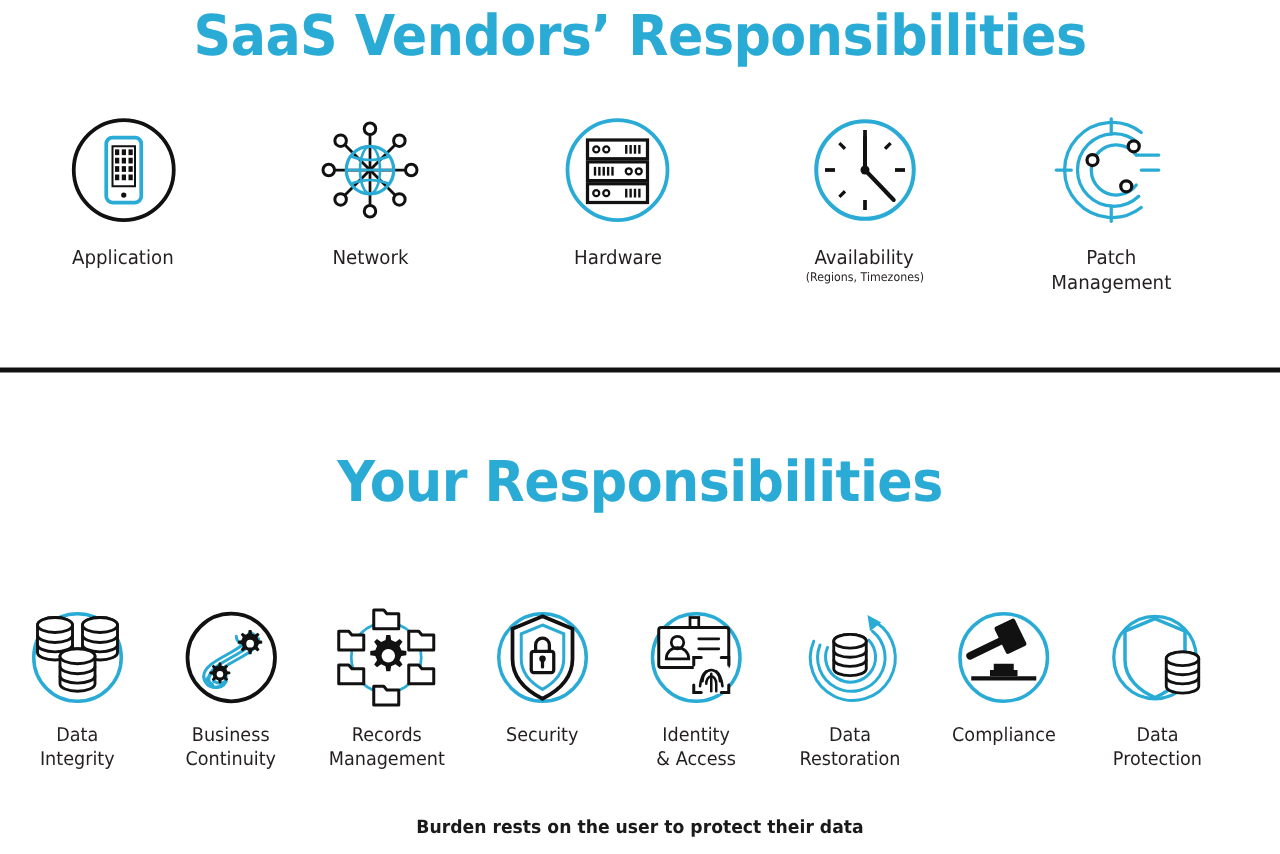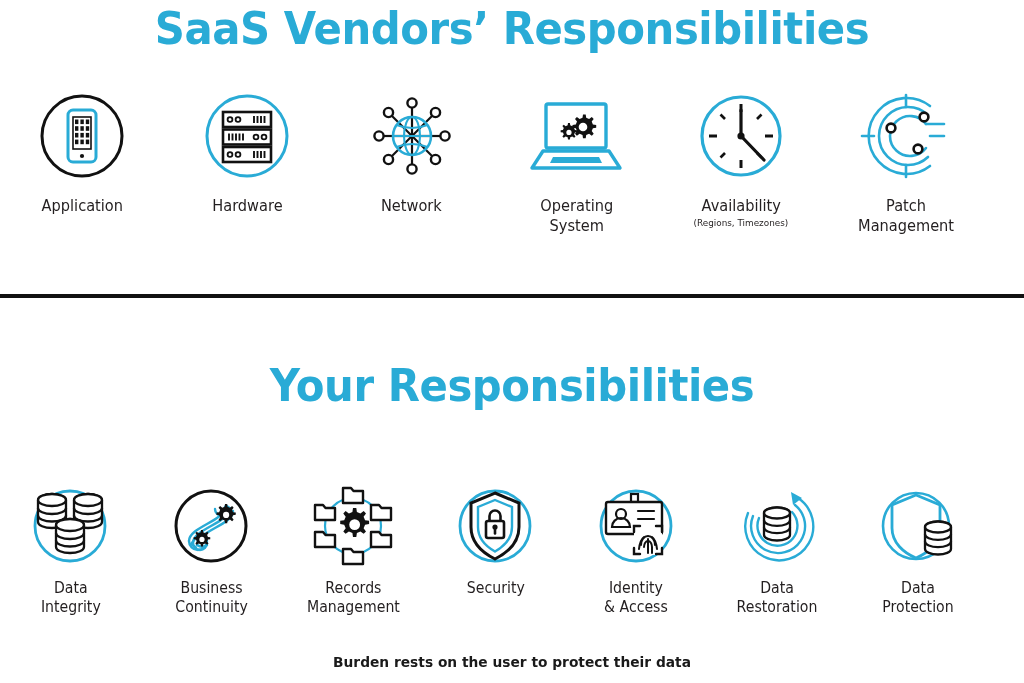--- a/index.html
+++ b/index.html
@@ -144,20 +144,55 @@
               <rect x="46.8" y="49.6" width="3.4" height="4.6"></rect>
           </g>
           <circle cx="43" cy="66" r="2.1" fill="#111111"></circle>
         </svg>
       </div>
       <div class="cell-label">Application</div>
     </div>
 
     <div class="cell">
       <div class="icon-wrap">
+        <svg width="92" height="92" viewBox="0 0 92 92">
+          <g stroke="#111111" stroke-width="2.2">
+            <line x1="46" y1="46" x2="46" y2="16"></line>
+              <line x1="46" y1="46" x2="46" y2="76"></line>
+            <line x1="46" y1="46" x2="16" y2="46"></line>
+              <line x1="46" y1="46" x2="76" y2="46"></line>
+            <line x1="46" y1="46" x2="25" y2="25"></line>
+              <line x1="46" y1="46" x2="67" y2="25"></line>
+            <line x1="46" y1="46" x2="25" y2="67"></line>
+              <line x1="46" y1="46" x2="67" y2="67"></line>
+          </g>
+          <circle cx="46" cy="46" r="19" fill="none" stroke="#29ABD6" stroke-width="2.6"></circle>
+          <g fill="none" stroke="#29ABD6" stroke-width="2.1">
+            <ellipse cx="46" cy="46" rx="8" ry="19"></ellipse>
+            <line x1="27" y1="46" x2="65" y2="46"></line>
+            <path d="M30.5 35 Q46 41 61.5 35"></path>
+            <path d="M30.5 57 Q46 51 61.5 57"></path>
+          </g>
+          <g fill="#ffffff" stroke="#111111" stroke-width="2.4">
+            <circle cx="46" cy="13" r="4.6"></circle>
+              <circle cx="46" cy="79" r="4.6"></circle>
+            <circle cx="13" cy="46" r="4.6"></circle>
+              <circle cx="79" cy="46" r="4.6"></circle>
+            <circle cx="22.5" cy="22.5" r="4.6"></circle>
+              <circle cx="69.5" cy="22.5" r="4.6"></circle>
+            <circle cx="22.5" cy="69.5" r="4.6"></circle>
+              <circle cx="69.5" cy="69.5" r="4.6"></circle>
+          </g>
+        </svg>
+      </div>
+      <div class="cell-label">Network</div>
+    </div>
+
+    <div class="cell">
+      <div class="icon-wrap">
         <svg width="86" height="92" viewBox="0 0 86 92">
           <circle cx="43" cy="46" r="40" fill="none" stroke="#29ABD6" stroke-width="3"></circle>
           <g fill="none" stroke="#111111" stroke-width="2.6">
             <rect x="19" y="22" width="48" height="15"></rect>
             <rect x="19" y="39.5" width="48" height="15"></rect>
             <rect x="19" y="57" width="48" height="15"></rect>
           </g>
           <g fill="none" stroke="#111111" stroke-width="1.8">
             <circle cx="26" cy="29.5" r="2.4"></circle>
               <circle cx="34" cy="29.5" r="2.4"></circle>
@@ -179,75 +214,20 @@
             <line x1="50" y1="61" x2="50" y2="68"></line>
               <line x1="53.5" y1="61" x2="53.5" y2="68"></line>
             <line x1="57" y1="61" x2="57" y2="68"></line>
               <line x1="60.5" y1="61" x2="60.5" y2="68"></line>
           </g>
         </svg>
       </div>
       <div class="cell-label">Hardware</div>
     </div>
 
-    <div class="cell">
-      <div class="icon-wrap">
-        <svg width="92" height="92" viewBox="0 0 92 92">
-          <g stroke="#111111" stroke-width="2.2">
-            <line x1="46" y1="46" x2="46" y2="16"></line>
-              <line x1="46" y1="46" x2="46" y2="76"></line>
-            <line x1="46" y1="46" x2="16" y2="46"></line>
-              <line x1="46" y1="46" x2="76" y2="46"></line>
-            <line x1="46" y1="46" x2="25" y2="25"></line>
-              <line x1="46" y1="46" x2="67" y2="25"></line>
-            <line x1="46" y1="46" x2="25" y2="67"></line>
-              <line x1="46" y1="46" x2="67" y2="67"></line>
-          </g>
-          <circle cx="46" cy="46" r="19" fill="none" stroke="#29ABD6" stroke-width="2.6"></circle>
-          <g fill="none" stroke="#29ABD6" stroke-width="2.1">
-            <ellipse cx="46" cy="46" rx="8" ry="19"></ellipse>
-            <line x1="27" y1="46" x2="65" y2="46"></line>
-            <path d="M30.5 35 Q46 41 61.5 35"></path>
-            <path d="M30.5 57 Q46 51 61.5 57"></path>
-          </g>
-          <g fill="#ffffff" stroke="#111111" stroke-width="2.4">
-            <circle cx="46" cy="13" r="4.6"></circle>
-              <circle cx="46" cy="79" r="4.6"></circle>
-            <circle cx="13" cy="46" r="4.6"></circle>
-              <circle cx="79" cy="46" r="4.6"></circle>
-            <circle cx="22.5" cy="22.5" r="4.6"></circle>
-              <circle cx="69.5" cy="22.5" r="4.6"></circle>
-            <circle cx="22.5" cy="69.5" r="4.6"></circle>
-              <circle cx="69.5" cy="69.5" r="4.6"></circle>
-          </g>
-        </svg>
-      </div>
-      <div class="cell-label">Network</div>
-    </div>
-
-    <div class="cell">
-      <div class="icon-wrap">
-        <svg width="100" height="84" viewBox="0 0 100 84">
-          <rect x="20" y="10" width="60" height="44" rx="2" fill="none" stroke="#29ABD6" stroke-width="3.4"></rect>
-          <path d="M17 57 L83 57 L94 74 L6 74 Z" fill="none" stroke="#29ABD6" stroke-width="3.4" stroke-linejoin="round"></path>
-          <path d="M27 63 L73 63 L76 69 L24 69 Z" fill="#29ABD6"></path>
-          <g fill="#111111">
-            <path d="M57 33 m-3.3 0 a3.3 3.3 0 1 0 6.6 0 a3.3 3.3 0 1 0 -6.6 0" fill="none" stroke="#111111" stroke-width="3"></path>
-            <path d="M57 20.5 l2.7 0 l0.5 3.3 l2.9 1.2 l2.7-2 l1.9 1.9 l-2 2.7 l1.2 2.9 l3.3 0.5 l0 2.7 l-3.3 0.5 l-1.2 2.9 l2 2.7 l-1.9 1.9 l-2.7-2 l-2.9 1.2 l-0.5 3.3 l-2.7 0 l-0.5-3.3 l-2.9-1.2 l-2.7 2 l-1.9-1.9 l2-2.7 l-1.2-2.9 l-3.3-0.5 l0-2.7 l3.3-0.5 l1.2-2.9 l-2-2.7 l1.9-1.9 l2.7 2 l2.9-1.2 Z" fill="#111111"></path>
-            <circle cx="57" cy="33" r="4.3" fill="#ffffff"></circle>
-          </g>
-          <g fill="#111111">
-            <path d="M42 29 l1.9 0 l0.35 2.3 l2 0.85 l1.9-1.4 l1.35 1.35 l-1.4 1.9 l0.85 2 l2.3 0.35 l0 1.9 l-2.3 0.35 l-0.85 2 l1.4 1.9 l-1.35 1.35 l-1.9-1.4 l-2 0.85 l-0.35 2.3 l-1.9 0 l-0.35-2.3 l-2-0.85 l-1.9 1.4 l-1.35-1.35 l1.4-1.9 l-0.85-2 l-2.3-0.35 l0-1.9 l2.3-0.35 l0.85-2 l-1.4-1.9 l1.35-1.35 l1.9 1.4 l2-0.85 Z"></path>
-            <circle cx="42.95" cy="38.45" r="2.6" fill="#ffffff"></circle>
-          </g>
-        </svg>
-      </div>
-      <div class="cell-label">Operating
-System</div>
-    </div>
 
     <div class="cell">
       <div class="icon-wrap">
         <svg width="86" height="92" viewBox="0 0 86 92">
           <circle cx="43" cy="46" r="39" fill="none" stroke="#29ABD6" stroke-width="3.2"></circle>
           <g stroke="#111111" stroke-width="3" stroke-linecap="butt">
             <line x1="43" y1="14" x2="43" y2="22"></line>
             <line x1="43" y1="70" x2="43" y2="78"></line>
             <line x1="11" y1="46" x2="19" y2="46"></line>
             <line x1="67" y1="46" x2="75" y2="46"></line>
@@ -442,20 +422,35 @@
             <ellipse cx="41" cy="30" rx="13" ry="5.5"></ellipse>
             <path d="M28 37.3 a13 5.5 0 0 0 26 0" fill="none"></path>
             <path d="M28 44.6 a13 5.5 0 0 0 26 0" fill="none"></path>
           </g>
         </svg>
       </div>
       <div class="cell-label">Data
 Restoration</div>
     </div>
 
+    <div class="cell">
+      <div class="icon-wrap">
+        <svg width="80" height="86" viewBox="0 0 80 86">
+          <circle cx="40" cy="43" r="35" fill="none" stroke="#29ABD6" stroke-width="2.8"></circle>
+          <g transform="rotate(-26 44 30)">
+            <rect x="38" y="15" width="18" height="24" rx="2" fill="#111111"></rect>
+            <rect x="8" y="24" width="34" height="6" rx="3" fill="#111111"></rect>
+          </g>
+          <rect x="29" y="53" width="22" height="5" fill="#111111"></rect>
+          <rect x="32" y="48" width="16" height="5" fill="#111111"></rect>
+          <rect x="14" y="58" width="52" height="3.4" fill="#111111"></rect>
+        </svg>
+      </div>
+      <div class="cell-label">Compliance</div>
+    </div>
 
     <div class="cell">
       <div class="icon-wrap">
         <svg width="80" height="86" viewBox="0 0 80 86">
           <circle cx="38" cy="43" r="33" fill="none" stroke="#29ABD6" stroke-width="2.6"></circle>
           <path d="M38 12 L62 22 V45 C62 60 50 70 38 75 C26 70 14 60 14 45 V22 Z" fill="none" stroke="#29ABD6" stroke-width="2.8"></path>
           <g fill="#ffffff" stroke="#111111" stroke-width="2.3">
             <path d="M47 44 a13 5.5 0 0 1 26 0 v22 a13 5.5 0 0 1 -26 0 Z"></path>
             <ellipse cx="60" cy="44" rx="13" ry="5.5"></ellipse>
             <path d="M47 51.3 a13 5.5 0 0 0 26 0" fill="none"></path>

